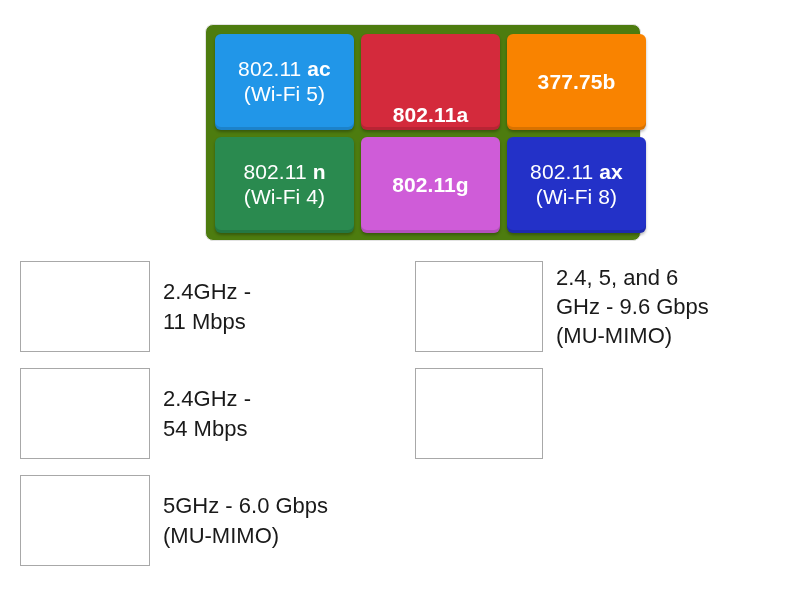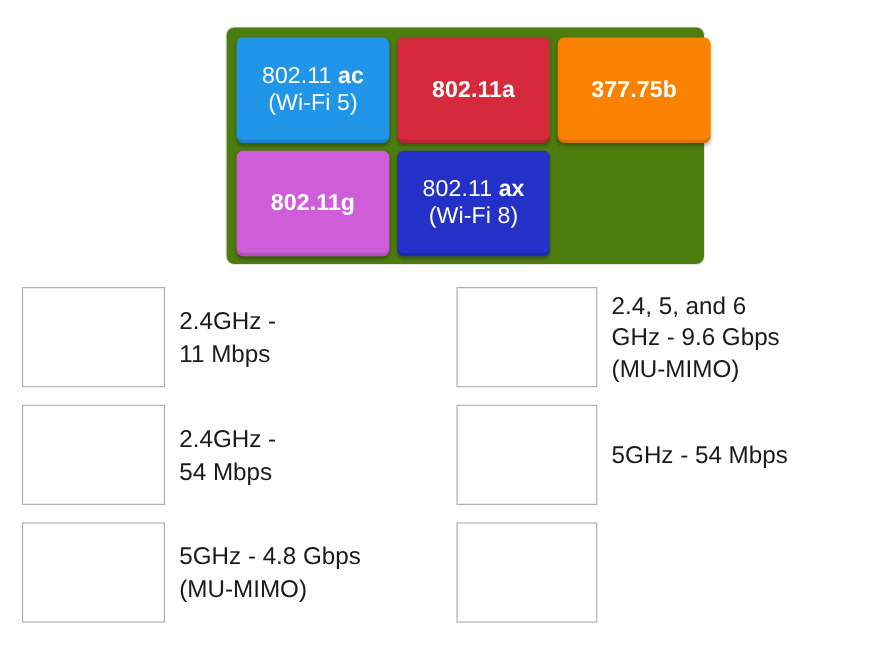--- a/index.html
+++ b/index.html
@@ -97,32 +97,38 @@
 <div id="tile-tray">
   <div id="tile-grid">
 
     <div class="tile" style="background: rgb(33, 150, 232);">
       <span class="lbl">
         <span>802.11 </span><span class="b">ac</span><br>
         <span>(Wi-Fi 5)</span>
       </span>
     </div>
 
-    <div class="tile" style="background: rgb(212, 42, 60);">
+    <div class="tile" style="background: rgb(212, 42, 60); align-items: flex-end;">
       <span class="lbl">
         <span></span><span class="b">802.11a</span><span></span>
       </span>
     </div>
 
     <div class="tile" style="background: rgb(249, 131, 0);">
       <span class="lbl">
         <span></span><span class="b">377.75b</span><span></span>
       </span>
     </div>
 
+    <div class="tile" style="background: rgb(42, 138, 79);">
+      <span class="lbl">
+        <span>802.11 </span><span class="b">n</span><br>
+        <span>(Wi-Fi 4)</span>
+      </span>
+    </div>
 
     <div class="tile" style="background: rgb(207, 92, 216);">
       <span class="lbl">
         <span></span><span class="b">802.11g</span><span></span>
       </span>
     </div>
 
     <div class="tile" style="background: rgb(35, 49, 200);">
       <span class="lbl">
         <span>802.11 </span><span class="b">ax</span><br>
@@ -142,37 +148,33 @@
   </div>
 
   <div class="answer-row">
     <div class="drop-zone"></div>
     <div class="answer-label">2.4GHz -
 54 Mbps</div>
   </div>
 
   <div class="answer-row">
     <div class="drop-zone"></div>
-    <div class="answer-label">5GHz - 4.8 Gbps
+    <div class="answer-label">5GHz - 6.0 Gbps
 (MU-MIMO)</div>
   </div>
 
 </div>
 
 <div class="answer-col" id="answer-col-right">
 
   <div class="answer-row">
     <div class="drop-zone"></div>
     <div class="answer-label">2.4, 5, and 6
 GHz - 9.6 Gbps
 (MU-MIMO)</div>
   </div>
 
-  <div class="answer-row">
-    <div class="drop-zone"></div>
-    <div class="answer-label">5GHz - 54 Mbps</div>
-  </div>
 
   <div class="answer-row">
     <div class="drop-zone"></div>
   </div>
 
 </div>
 
 </body></html>

